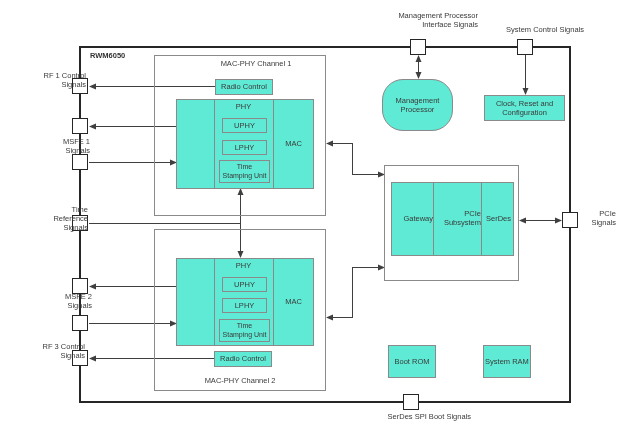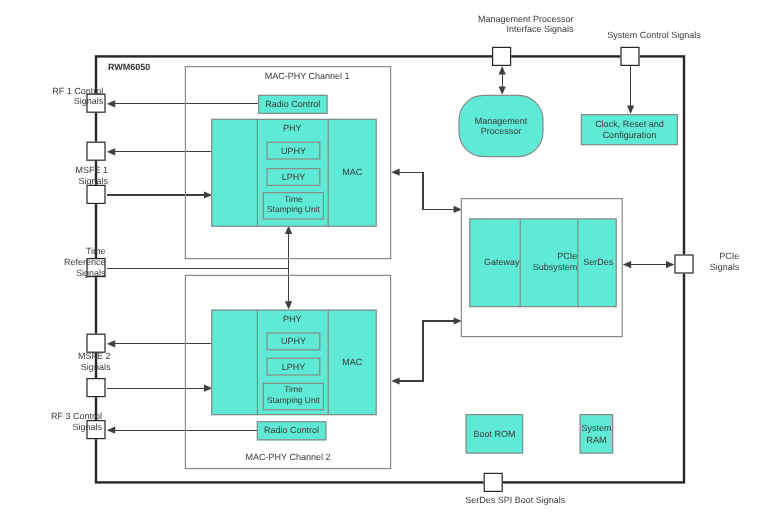--- a/index.html
+++ b/index.html
@@ -147,21 +147,21 @@
   <div class="lbl" style="left:391px; top:215px; width:42px;">Gateway</div>
   <div class="lbl" style="left:433px; top:210px; width:48px;">
     <div>PCIe</div>
     <div>Subsystem</div>
   </div>
   <div class="lbl" style="left:481px; top:215px; width:30px;">SerDes</div>
 
   <div class="box" style="left:388px; top:345px; width:48px; height:33px;">
     <span>Boot ROM</span>
   </div>
-  <div class="box" style="left:483px; top:345px; width:28px; height:33px;">
+  <div class="box" style="left:483px; top:345px; width:48px; height:33px;">
     <span>System RAM</span>
   </div>
 
   <div class="port" style="left:72px; top:78px;"></div>
   <div class="port" style="left:72px; top:118px;"></div>
   <div class="port" style="left:72px; top:154px;"></div>
   <div class="port" style="left:72px; top:215px;"></div>
   <div class="port" style="left:72px; top:278px;"></div>
   <div class="port" style="left:72px; top:315px;"></div>
   <div class="port" style="left:72px; top:350px;"></div>

